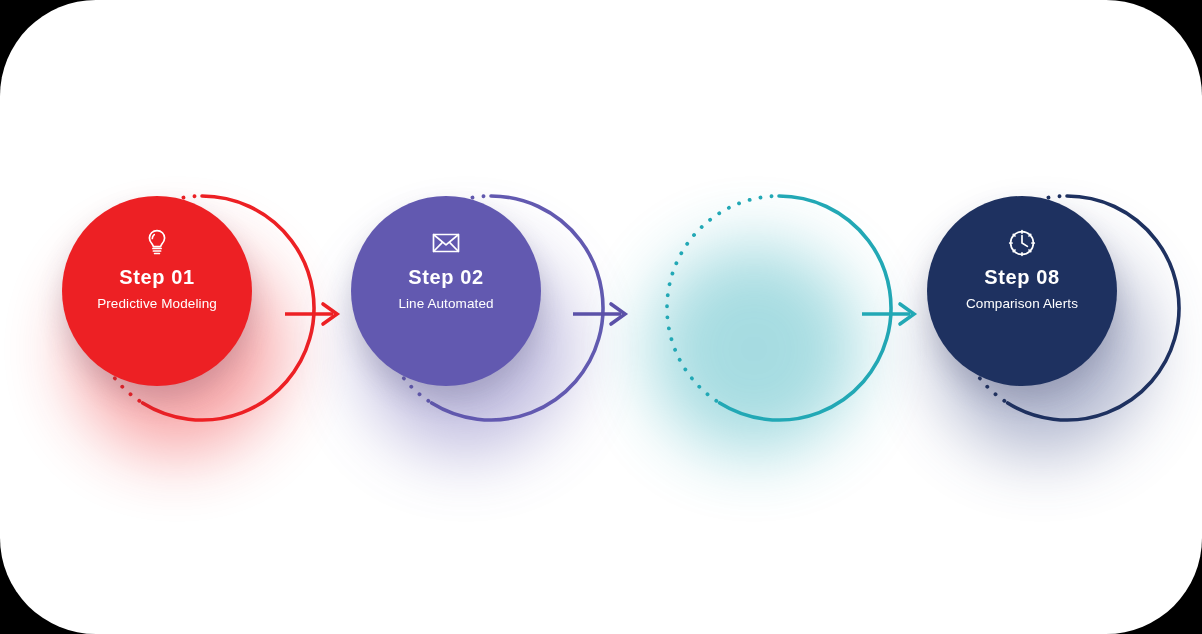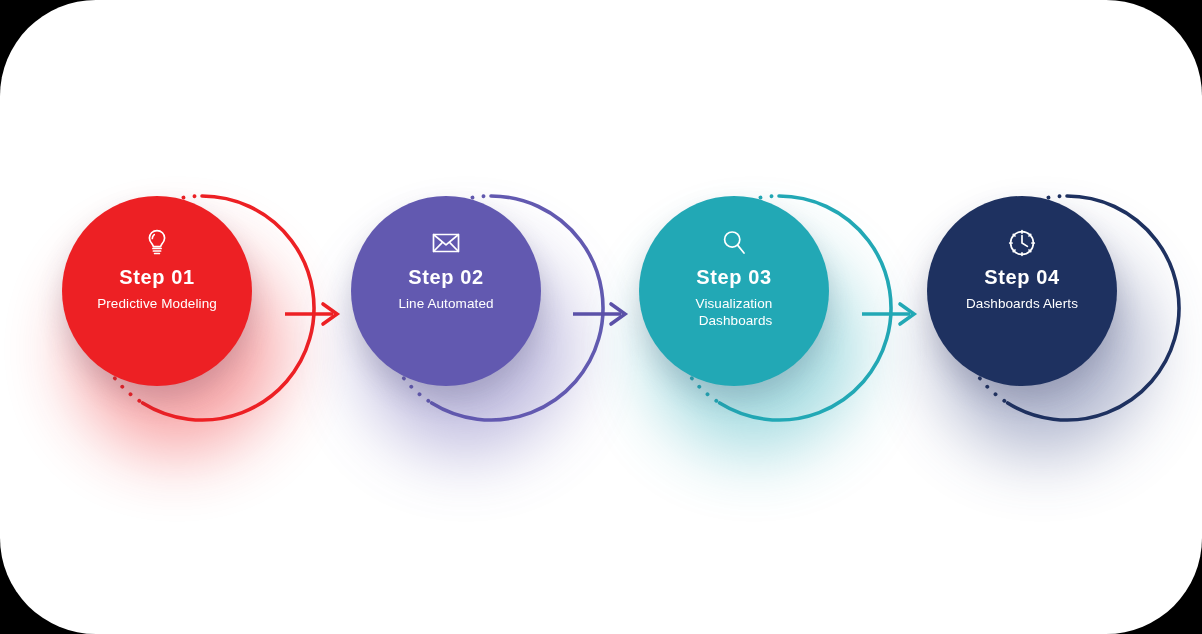--- a/index.html
+++ b/index.html
@@ -168,54 +168,41 @@
         </div>
       </div>
       <div class="step" style="left: 633px;">
         <div class="glow" style="background: rgb(34, 168, 181);"></div>
         <div class="ring">
           <svg viewBox="0 0 248 248">
             <path d="M 124.00 12.00 A 112 112 0 1 1 64.65 218.98" fill="none" stroke="#22A8B5" stroke-width="3.6" stroke-linecap="round"></path>
             <path d="M 61.37 216.85 A 112 112 0 0 1 120.09 12.07" fill="none" stroke="#22A8B5" stroke-width="3.8" stroke-linecap="round" stroke-dasharray="0.1 11"></path>
           </svg>
         </div>
-        <div class="disc" style="background: rgb(34, 168, 181);">
-          <span class="icon">
-            <svg viewBox="0 0 34 34">
-              <circle stroke="#ffffff" fill="none" stroke-width="1.7" stroke-linecap="round" stroke-linejoin="round" cx="15.2" cy="13.6" r="7.6"></circle>
-              <path stroke="#ffffff" fill="none" stroke-width="1.7" stroke-linecap="round" stroke-linejoin="round" d="M20.8 19.4 27 27"></path>
-            </svg>
-          </span>
-          <div class="step-title">Step 03</div>
-          <div class="step-label">
-            <div>Visualization</div>
-            <div>Dashboards</div>
-          </div>
-        </div>
       </div>
       <div class="step" style="left: 921px;">
         <div class="glow" style="background: rgb(59, 74, 134);"></div>
         <div class="ring">
           <svg viewBox="0 0 248 248">
             <path d="M 124.00 12.00 A 112 112 0 1 1 64.65 218.98" fill="none" stroke="#1E3160" stroke-width="3.6" stroke-linecap="round"></path>
             <path d="M 61.37 216.85 A 112 112 0 0 1 120.09 12.07" fill="none" stroke="#1E3160" stroke-width="3.8" stroke-linecap="round" stroke-dasharray="0.1 11"></path>
           </svg>
         </div>
         <div class="disc" style="background: rgb(30, 49, 96);">
           <span class="icon">
             <svg viewBox="0 0 34 34">
               <circle stroke="#ffffff" fill="none" stroke-width="1.7" stroke-linecap="round" stroke-linejoin="round" cx="17" cy="17" r="11.4"></circle>
               <path stroke="#ffffff" fill="none" stroke-width="1.7" stroke-linecap="round" stroke-linejoin="round" d="M17 9.6v7.4l5.4 3.4"></path>
               <path stroke="#ffffff" fill="none" stroke-width="1.7" stroke-linecap="round" stroke-linejoin="round" d="M17 4.7v2.4M17 26.9v2.4M29.3 17h-2.4M7.1 17H4.7"></path>
               <path stroke="#ffffff" fill="none" stroke-width="1.7" stroke-linecap="round" stroke-linejoin="round" d="M25.7 8.3l-1.7 1.7M10 24l-1.7 1.7M25.7 25.7L24 24M10 10 8.3 8.3"></path>
             </svg>
           </span>
-          <div class="step-title">Step 04</div>
+          <div class="step-title">Step 08</div>
           <div class="step-label">
-            <div>Dashboards Alerts</div>
+            <div>Comparison Alerts</div>
           </div>
         </div>
       </div>
       <div class="arrow" style="left: 283px;">
         <svg viewBox="0 0 62 30">
           <path d="M2 15 H50" stroke="#ED2024" stroke-width="3.4" stroke-linecap="butt" fill="none"></path>
           <path d="M40 5 L54 15 L40 25" stroke="#ED2024" stroke-width="3.6" fill="none" stroke-linecap="round" stroke-linejoin="miter"></path>
         </svg>
       </div>
       <div class="arrow" style="left: 571px;">

